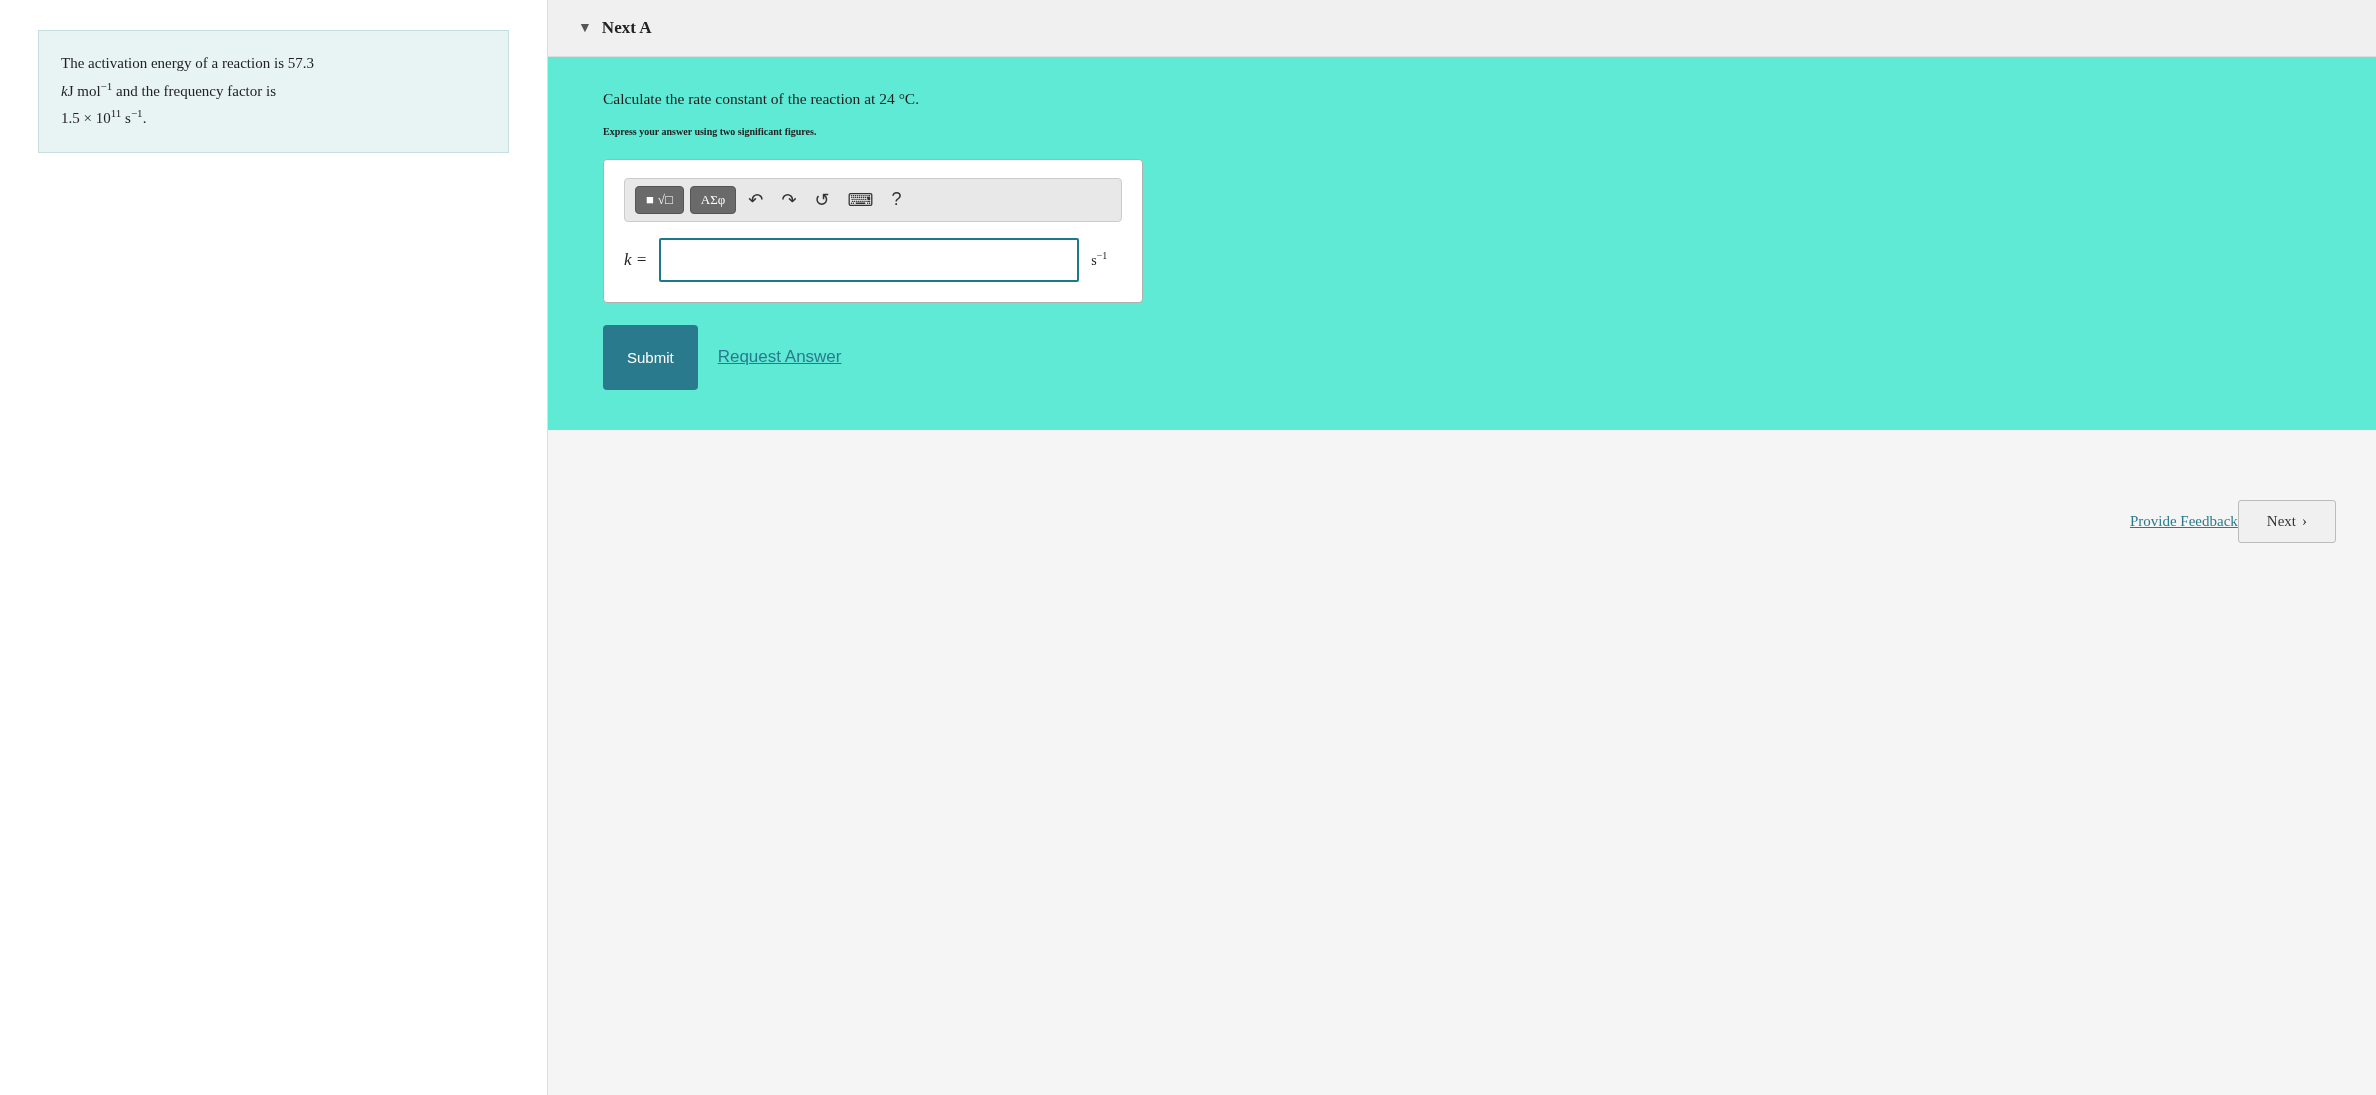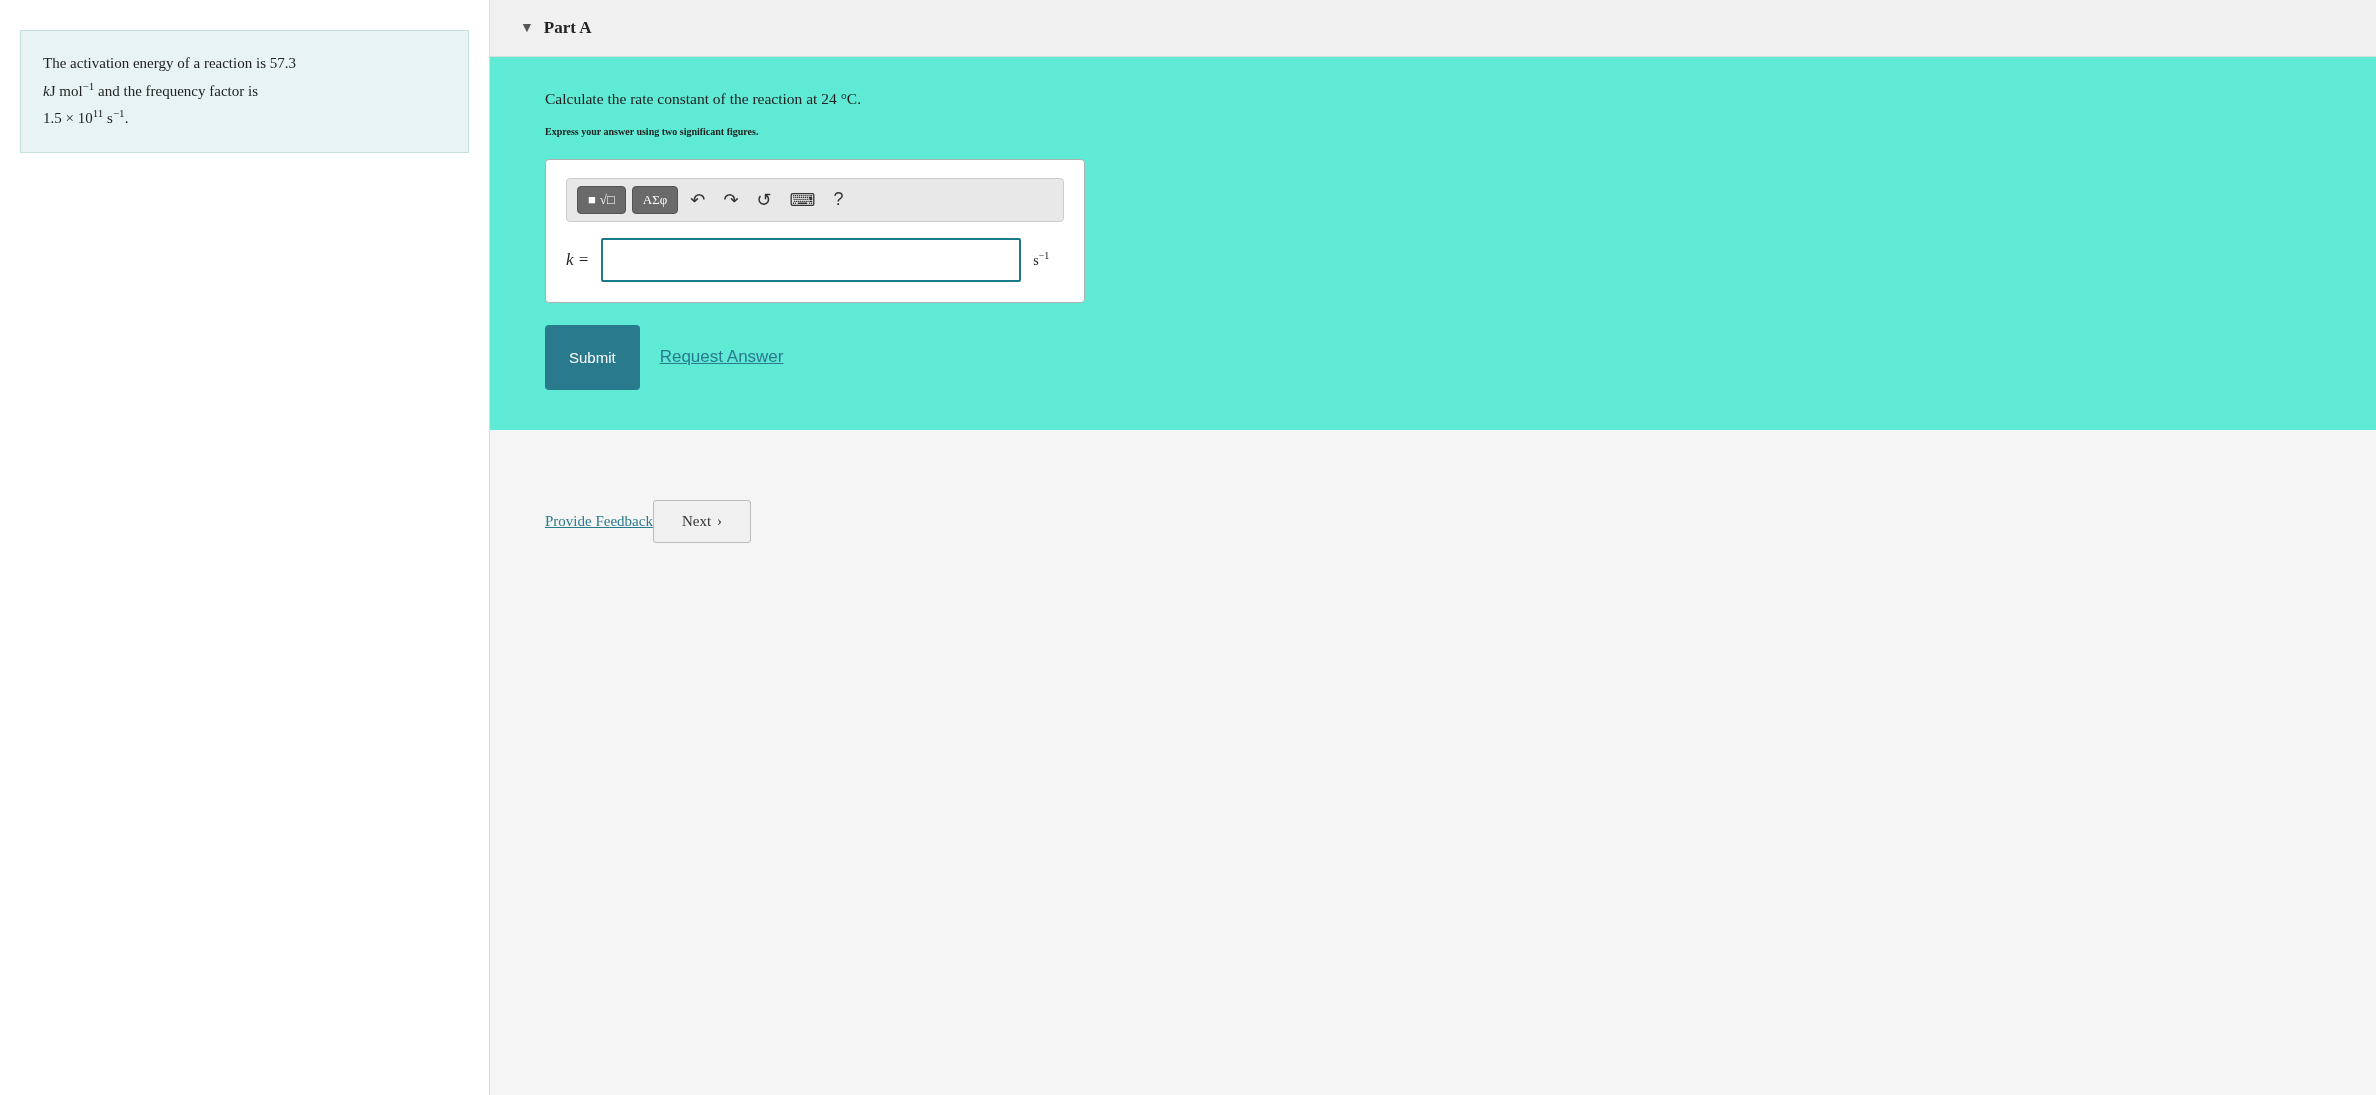--- a/index.html
+++ b/index.html
@@ -17,25 +17,25 @@
 
     .page-container {
       display: flex;
       width: 2376px;
       min-height: 1095px;
       background: #ffffff;
     }
 
     
     .left-panel {
-      width: 490px;
+      width: 548px;
       min-height: 1095px;
       background: #ffffff;
       border-right: 1px solid #ddd;
-      padding: 30px 20px;
+      padding: 30px 38px;
       flex-shrink: 0;
     }
 
     .problem-box {
       background: #e8f4f4;
       border: 1px solid #c5dede;
       padding: 20px 22px;
       font-size: 15px;
       line-height: 1.7;
       color: #222;
@@ -205,21 +205,21 @@
       font-size: 17px;
       cursor: pointer;
       background: none;
       border: none;
       font-family: Liberation Sans, sans-serif;
     }
 
     
     .bottom-bar {
       display: flex;
-      justify-content: flex-start;
+      justify-content: flex-end;
       align-items: center;
       padding: 30px 40px 30px 55px;
       margin-top: 40px;
     }
 
     .feedback-link {
       color: #2a7a8e;
       text-decoration: underline;
       font-size: 15px;
       cursor: pointer;
@@ -264,21 +264,21 @@
         <span class="math-inline">k</span>J&nbsp;mol<sup>−1</sup> and the frequency factor is<br>
         1.5 × 10<sup>11</sup> s<sup>−1</sup>.
       </span>
     </div>
   </div>
 
   <div class="right-panel">
 
     <div class="part-header">
       <span class="collapse-arrow">▼</span>
-      <span>Part A</span>
+      <span>Next A</span>
     </div>
 
     <div class="content-area">
 
       <p class="question-text">
         Calculate the rate constant of the reaction at 24 °C.
       </p>
 
       <p class="instruction-text">Express your answer using two significant figures.</p>
 

